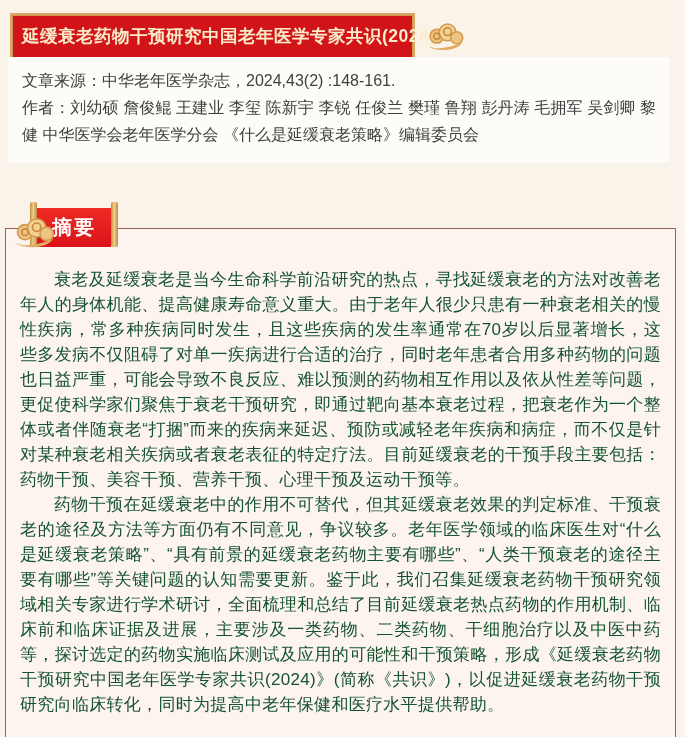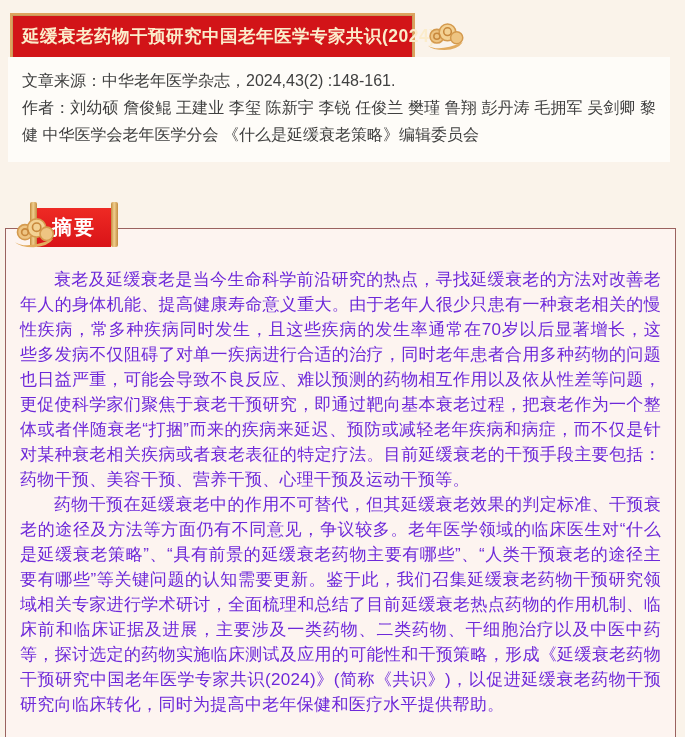--- a/index.html
+++ b/index.html
@@ -59,21 +59,21 @@
     left: 5px;
     width: 671px;
     height: 520px;           
     border: 1px solid #9a625f;
     background: #fdf4f0;
     padding: 38px 14px 0 14px;
   }
   .abstract-box .para {
     font-size: 17px;
     line-height: 25px;
-    color: #6d28d9;
+    color: #14532d;
     text-indent: 2em;
     text-align: justify;
     letter-spacing: 0.3px;
   }
 
   
   .badge-assembly {
     position: absolute;
     top: 202px;
     left: 30px;

